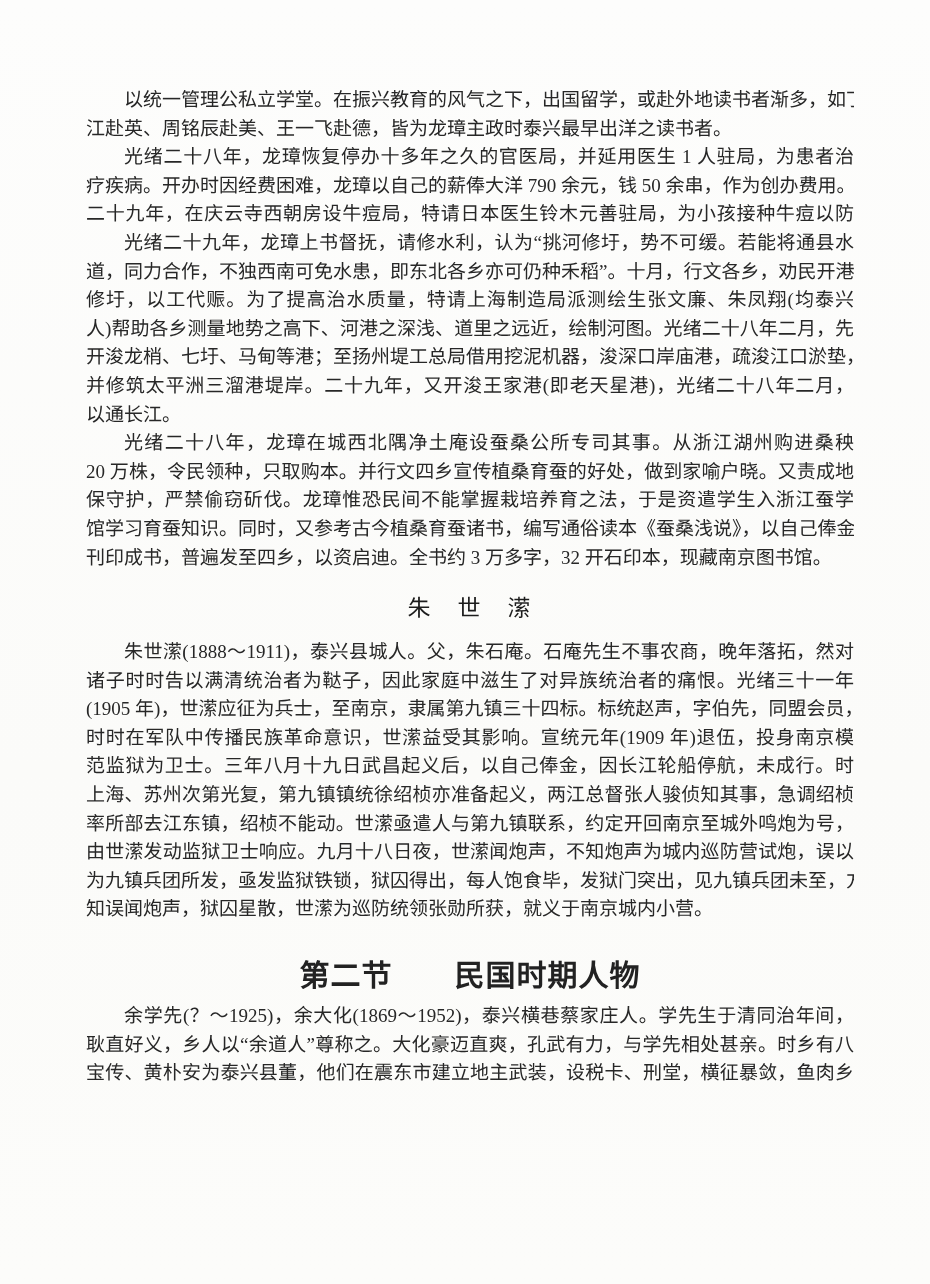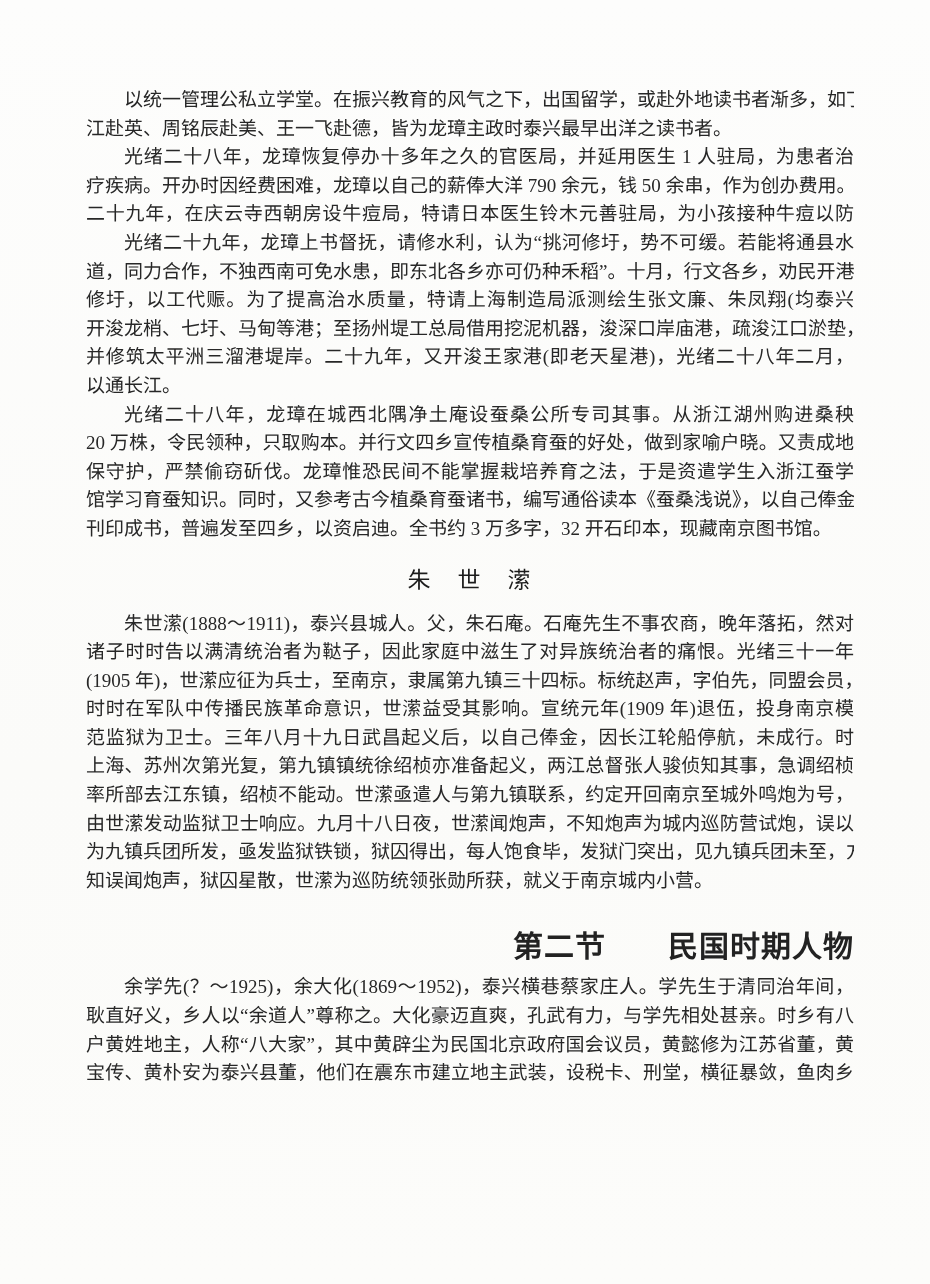--- a/index.html
+++ b/index.html
@@ -46,21 +46,21 @@
     text-align: center;
     color: #1c1c1c;
     letter-spacing: 2px;
   }
   .section-heading {
     margin: 32px 0 6px 0;
     font-family: "Liberation Serif", "DejaVu Serif", serif;
     font-weight: 600;
     font-size: 30px;
     line-height: 40px;
-    text-align: right;
+    text-align: center;
     color: #222222;
     letter-spacing: 1px;
   }
   .person-heading.sub {
     margin: 22px 0 18px 0;
     font-size: 22px;
     line-height: 28px;
   }
 </style>
 </head>
@@ -76,20 +76,21 @@
   <div class="para">
     <div class="line first">光绪二十八年，龙璋恢复停办十多年之久的官医局，并延用医生 1 人驻局，为患者治</div>
     <div class="line">疗疾病。开办时因经费困难，龙璋以自己的薪俸大洋 790 余元，钱 50 余串，作为创办费用。</div>
     <div class="line">二十九年，在庆云寺西朝房设牛痘局，特请日本医生铃木元善驻局，为小孩接种牛痘以防</div>
   </div>
 
   <div class="para">
     <div class="line first">光绪二十九年，龙璋上书督抚，请修水利，认为“挑河修圩，势不可缓。若能将通县水</div>
     <div class="line">道，同力合作，不独西南可免水患，即东北各乡亦可仍种禾稻”。十月，行文各乡，劝民开港</div>
     <div class="line">修圩，以工代赈。为了提高治水质量，特请上海制造局派测绘生张文廉、朱凤翔(均泰兴</div>
+    <div class="line">人)帮助各乡测量地势之高下、河港之深浅、道里之远近，绘制河图。光绪二十八年二月，先</div>
     <div class="line">开浚龙梢、七圩、马甸等港；至扬州堤工总局借用挖泥机器，浚深口岸庙港，疏浚江口淤垫，</div>
     <div class="line">并修筑太平洲三溜港堤岸。二十九年，又开浚王家港(即老天星港)，光绪二十八年二月，</div>
     <div class="line last">以通长江。</div>
   </div>
 
   <div class="para">
     <div class="line first">光绪二十八年，龙璋在城西北隅净土庵设蚕桑公所专司其事。从浙江湖州购进桑秧</div>
     <div class="line">20 万株，令民领种，只取购本。并行文四乡宣传植桑育蚕的好处，做到家喻户晓。又责成地</div>
     <div class="line">保守护，严禁偷窃斫伐。龙璋惟恐民间不能掌握栽培养育之法，于是资遣学生入浙江蚕学</div>
     <div class="line">馆学习育蚕知识。同时，又参考古今植桑育蚕诸书，编写通俗读本《蚕桑浅说》，以自己俸金</div>
@@ -110,17 +111,16 @@
     <div class="line">为九镇兵团所发，亟发监狱铁锁，狱囚得出，每人饱食毕，发狱门突出，见九镇兵团未至，方</div>
     <div class="line last">知误闻炮声，狱囚星散，世潆为巡防统领张勋所获，就义于南京城内小营。</div>
   </div>
 
   <h2 class="section-heading">第二节　　民国时期人物</h2>
 
 
   <div class="para">
     <div class="line first">余学先(？～1925)，余大化(1869～1952)，泰兴横巷蔡家庄人。学先生于清同治年间，</div>
     <div class="line">耿直好义，乡人以“余道人”尊称之。大化豪迈直爽，孔武有力，与学先相处甚亲。时乡有八</div>
-    <div class="line">户黄姓地主，人称“八大家”，其中黄辟尘为民国北京政府国会议员，黄懿修为江苏省董，黄</div>
     <div class="line">宝传、黄朴安为泰兴县董，他们在震东市建立地主武装，设税卡、刑堂，横征暴敛，鱼肉乡</div>
   </div>
 
 </div>
 
 </body></html>

